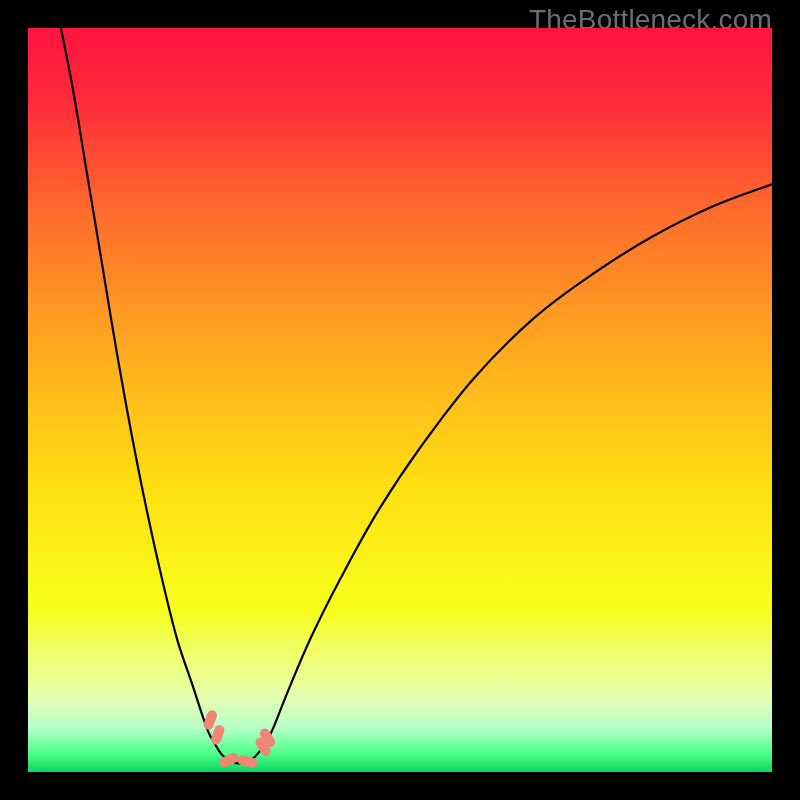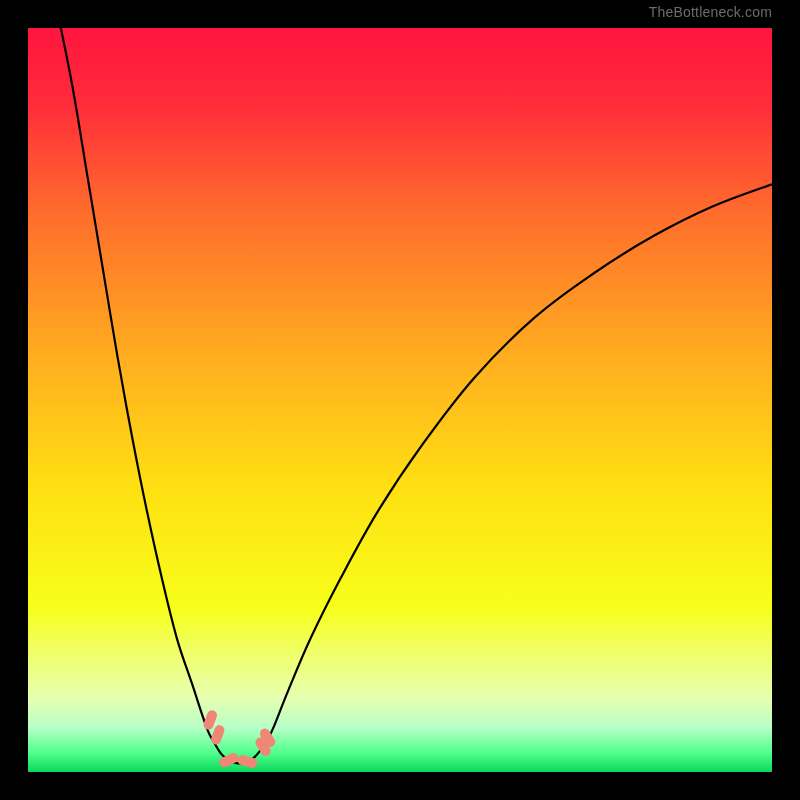--- a/index.html
+++ b/index.html
@@ -24,21 +24,21 @@
     left: 28px;
     width: 744px;
     height: 744px;
     overflow: hidden;
   }
   .watermark {
     position: absolute;
     top: 4px;
     right: 28px;
     color: #6d6d6d;
-    font-size: 14px;
+    font-size: 28px;
     font-weight: 500;
     letter-spacing: 0.2px;
   }
   svg.curve {
     position: absolute;
     top: 0; left: 0;
     width: 744px;
     height: 744px;
     overflow: visible;
   }

